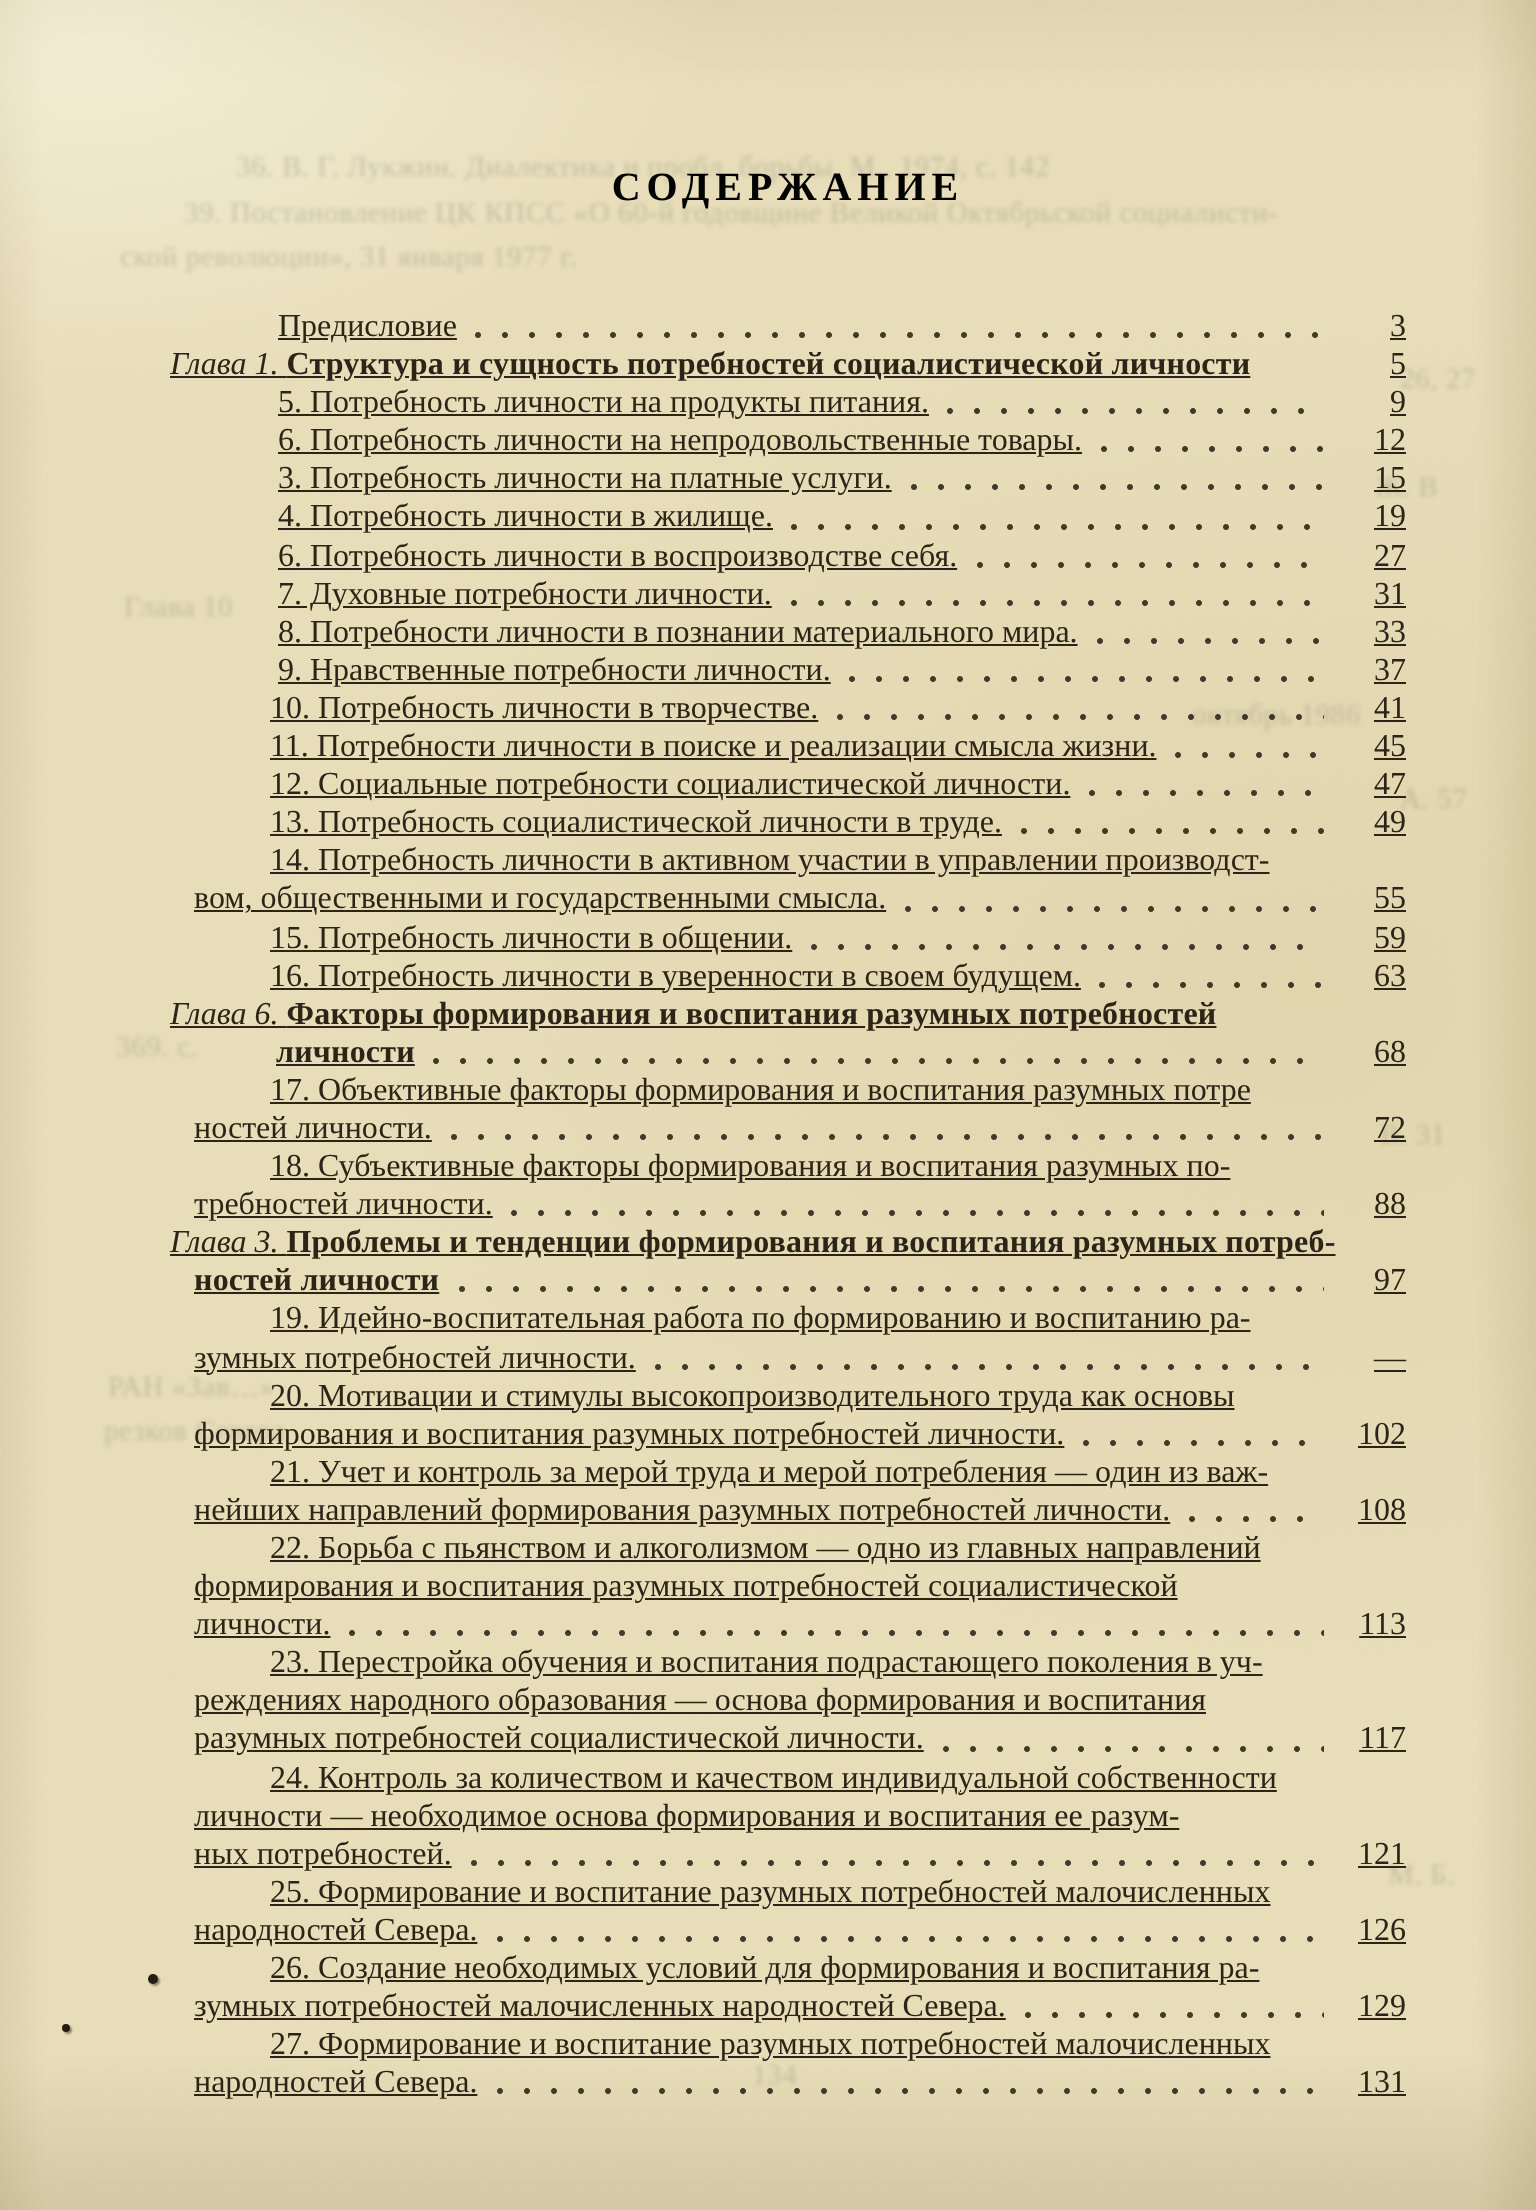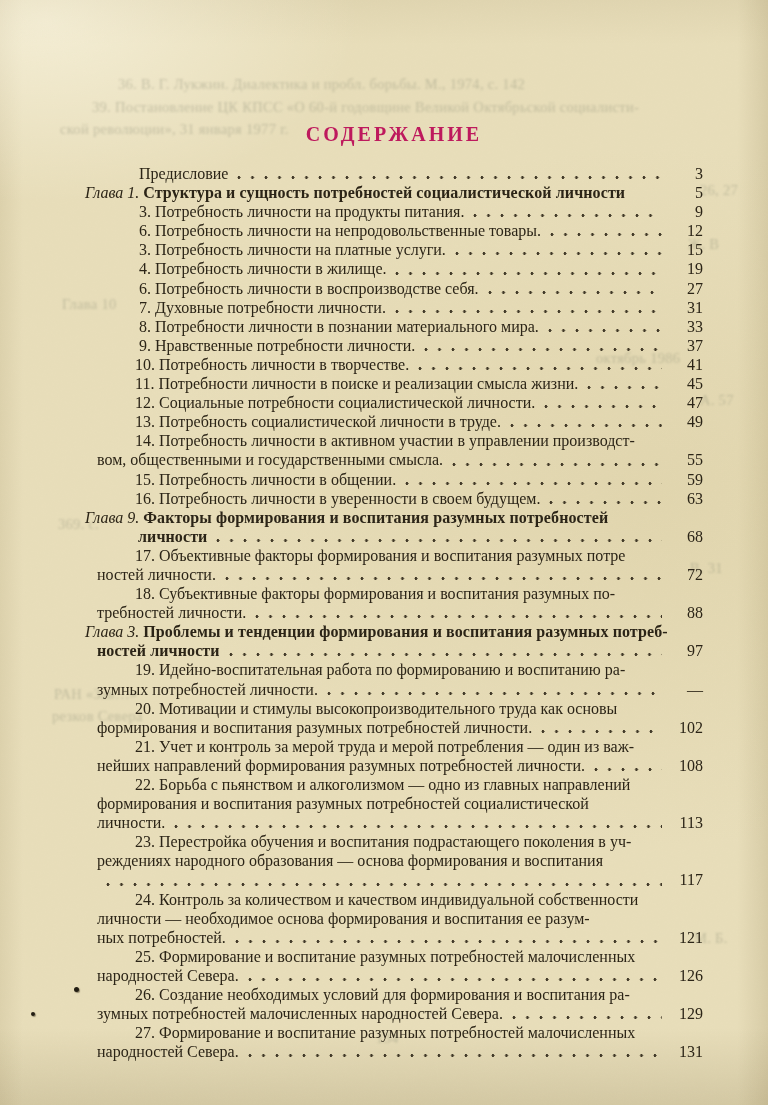--- a/index.html
+++ b/index.html
@@ -22,23 +22,23 @@
   .ghost-layer{position:absolute;inset:0;pointer-events:none;}
   .ghost{
     position:absolute;
     color:#8f9079;opacity:.42;filter:blur(1.1px);
     font-size:14.5px;white-space:nowrap;letter-spacing:.3px;
   }
   .speck{position:absolute;background:#211c12;border-radius:50%;box-shadow:1px 1px 1px rgba(60,50,30,.5);}
   .content{position:absolute;left:85px;top:84px;width:618px;color:#2a2316;}
   .title{
     text-align:center;font-weight:bold;font-size:20px;line-height:20px;
-    letter-spacing:3px;color:#be185d;margin-top:40px;
-  }
-  .toc{margin-top:20px;}
+    letter-spacing:3px;color:#000000;
+  }
+  .toc{margin-top:50px;text-decoration:underline;}
   .line{display:flex;align-items:baseline;font-size:16px;line-height:19.1px;}
   .line .txt{white-space:nowrap;}
   .line .prefix{font-style:italic;white-space:pre;}
   .line.bold .txt{font-weight:bold;letter-spacing:.1px;}
   
   .lvl-g   {margin-left:0;align-items:center;}
   .lvl-c   {margin-left:12px;}
   .lvl-gc2 {margin-left:53px;}
   .lvl-i1  {margin-left:54px;}
   .lvl-i2  {margin-left:50px;}
@@ -84,21 +84,21 @@
     <span class="leader dots"></span>
     <span class="pagenum">3</span>
   </div>
       <div class="line lvl-g bold">
     <span class="prefix">Глава 1. </span>
         <span class="txt">Структура и сущность потребностей социалистической личности</span>
     <span class="leader"></span>
     <span class="pagenum">5</span>
   </div>
       <div class="line lvl-i1">
-    <span class="txt">3. Потребность личности на продукты питания.</span>
+    <span class="txt">5. Потребность личности на продукты питания.</span>
     <span class="leader dots"></span>
     <span class="pagenum">9</span>
   </div>
       <div class="line lvl-i1">
     <span class="txt">6. Потребность личности на непродовольственные товары.</span>
     <span class="leader dots"></span>
     <span class="pagenum">12</span>
   </div>
       <div class="line lvl-i1">
     <span class="txt">3. Потребность личности на платные услуги.</span>
@@ -163,21 +163,21 @@
     <span class="txt">15. Потребность личности в общении.</span>
     <span class="leader dots"></span>
     <span class="pagenum">59</span>
   </div>
       <div class="line lvl-i2">
     <span class="txt">16. Потребность личности в уверенности в своем будущем.</span>
     <span class="leader dots"></span>
     <span class="pagenum">63</span>
   </div>
       <div class="line lvl-g bold">
-    <span class="prefix">Глава 9. </span>
+    <span class="prefix">Глава 6. </span>
         <span class="txt">Факторы формирования и воспитания разумных потребностей</span>
 
   </div>
       <div class="line lvl-gc2 bold">
     <span class="txt">личности</span>
     <span class="leader dots"></span>
     <span class="pagenum">68</span>
   </div>
       <div class="line lvl-i2">
     <span class="txt">17. Объективные факторы формирования и воспитания разумных потре</span>
@@ -249,20 +249,21 @@
   </div>
       <div class="line lvl-i2">
     <span class="txt">23. Перестройка обучения и воспитания подрастающего поколения в уч-</span>
 
   </div>
       <div class="line lvl-c">
     <span class="txt">реждениях народного образования — основа формирования и воспитания</span>
 
   </div>
       <div class="line lvl-c">
+    <span class="txt">разумных потребностей социалистической личности.</span>
     <span class="leader dots"></span>
     <span class="pagenum">117</span>
   </div>
       <div class="line lvl-i2">
     <span class="txt">24. Контроль за количеством и качеством индивидуальной собственности</span>
 
   </div>
       <div class="line lvl-c">
     <span class="txt">личности — необходимое основа формирования и воспитания ее разум-</span>
 

